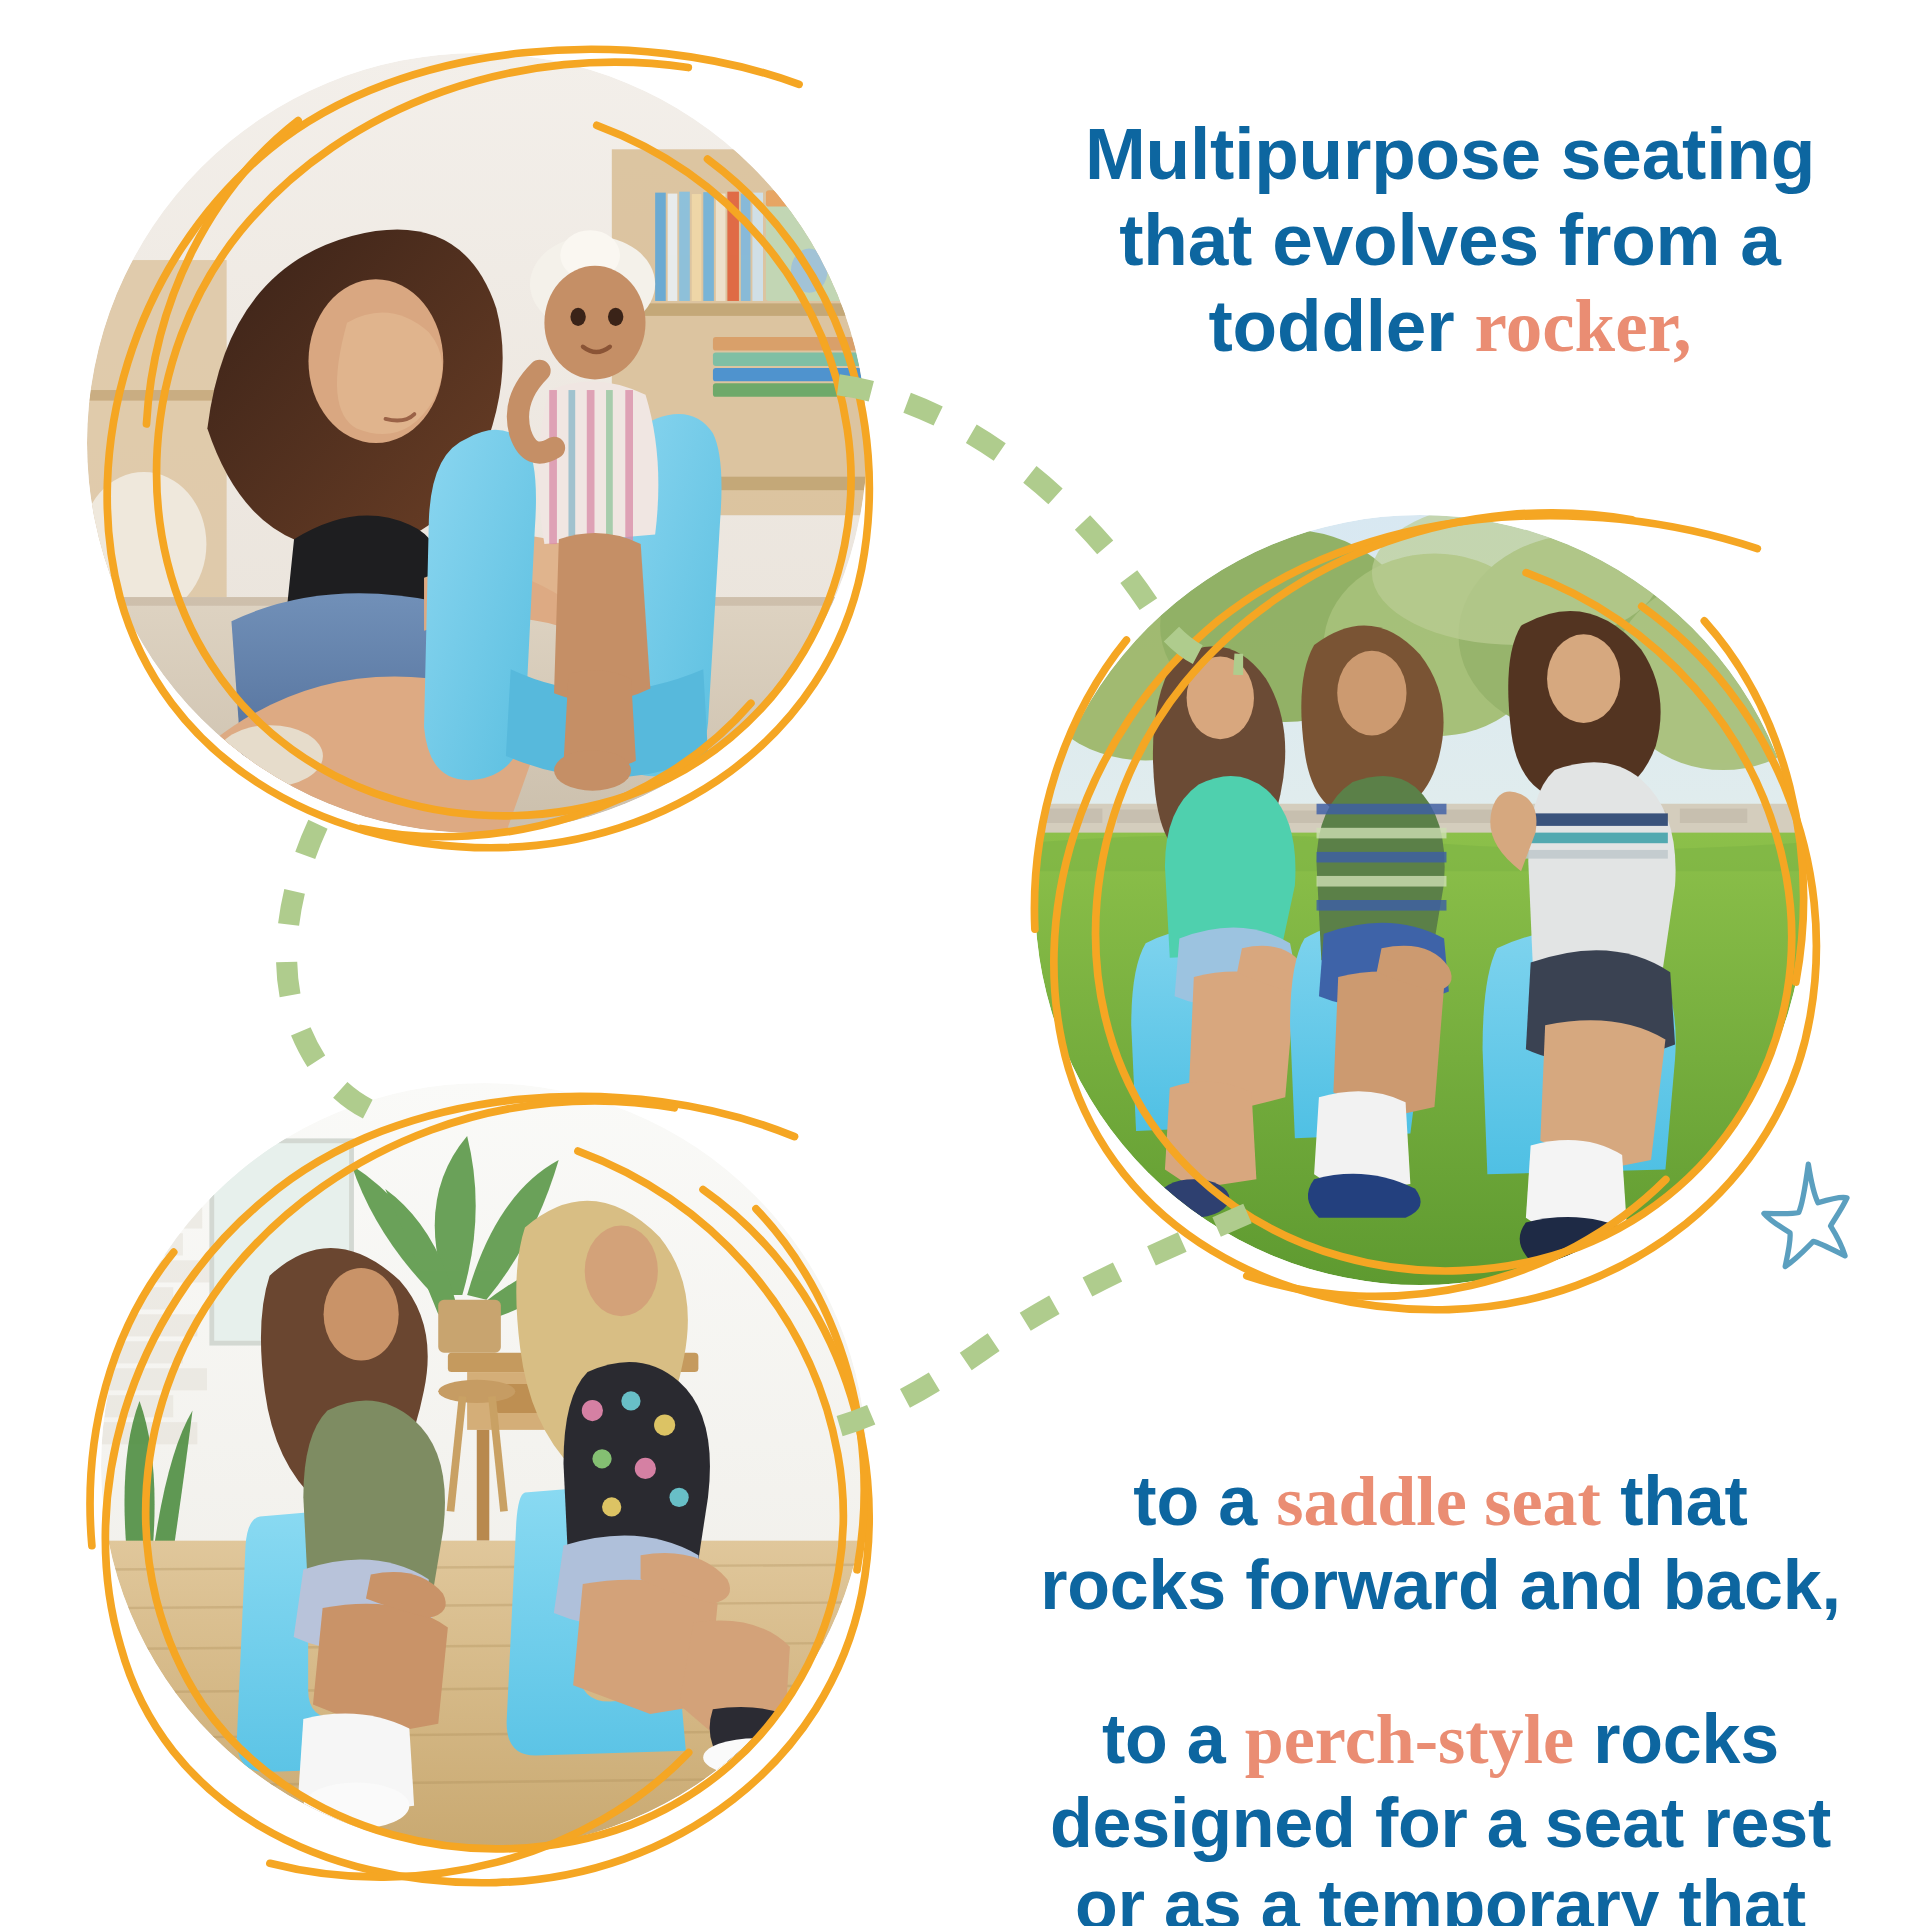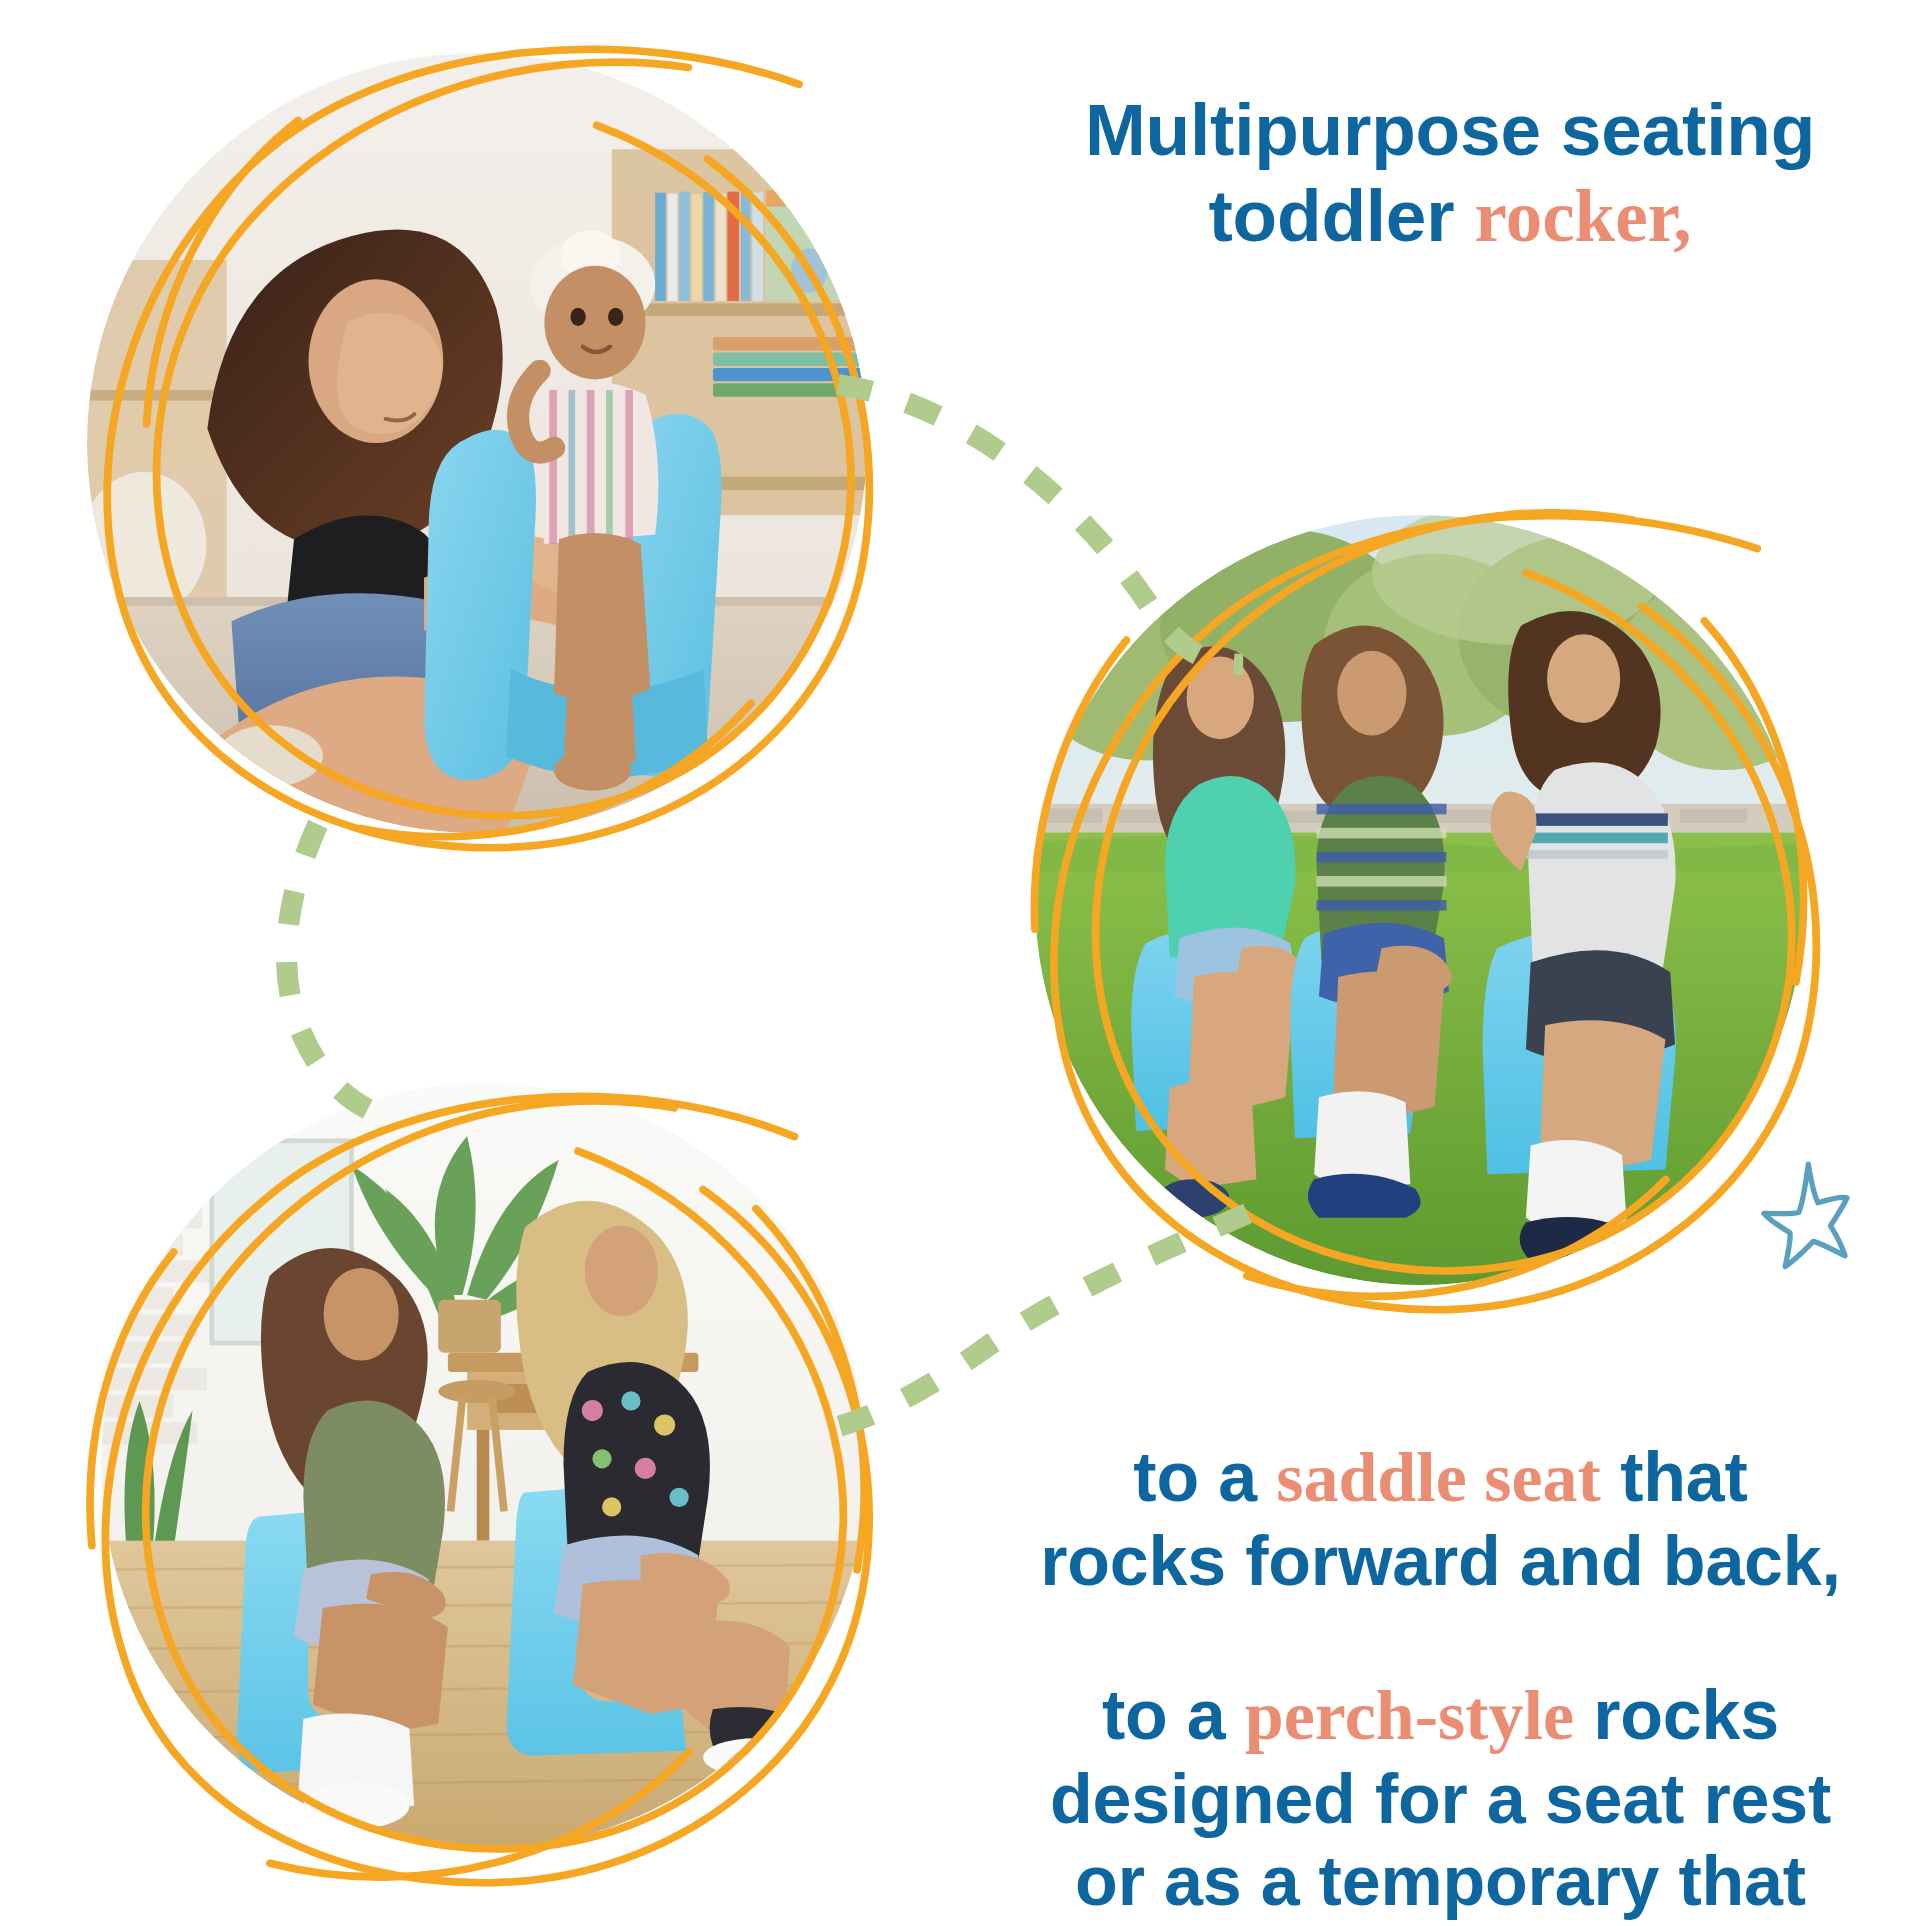--- a/index.html
+++ b/index.html
@@ -26,20 +26,21 @@
   .doodle svg{display:block;overflow:visible;}
 
   
   .text-block{
     position:absolute;
     text-align:center;
     color:#0D66A0;
     font-weight:700;
     line-height:1.14;
     letter-spacing:-0.2px;
+    margin-top:24px;
   }
   .headline{
     font-size:73px;
     line-height:1.18;
   }
   .body-copy{
     font-size:70px;
     line-height:1.18;
   }
   .accent{
@@ -436,20 +437,21 @@
                C166 140 150 162 142 176 C152 192 164 212 172 238
                C148 226 122 212 106 208 C92 222 72 244 48 260
                C54 232 60 206 58 190 C38 178 16 164 4 150
                C32 150 62 152 76 148 C84 132 90 92 96 48 Z"></path>
     </svg>
   </div>
 
   <div class="text-block headline" style="left:1002px;top:87px;width:896px;">
     <div>
         <span class="ln"><span>Multipurpose seating</span></span>
+        <span class="ln"><span>that evolves from a</span></span>
         <span class="ln"><span>toddler </span><span class="accent">rocker,</span></span>
       </div>
   </div>
 
   <div class="text-block body-copy" style="left:978px;top:1436px;width:925px;">
     <div>
         <div class="para">
           <span class="ln"><span>to a </span><span class="accent">saddle seat</span><span> that</span></span>
           <span class="ln"><span>rocks forward and back,</span></span>
         </div>

